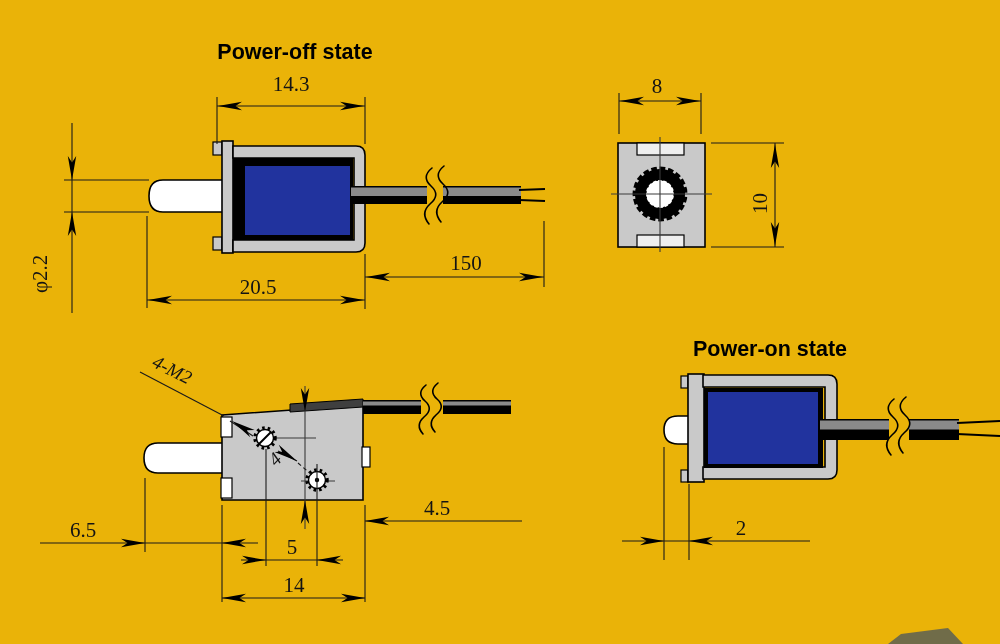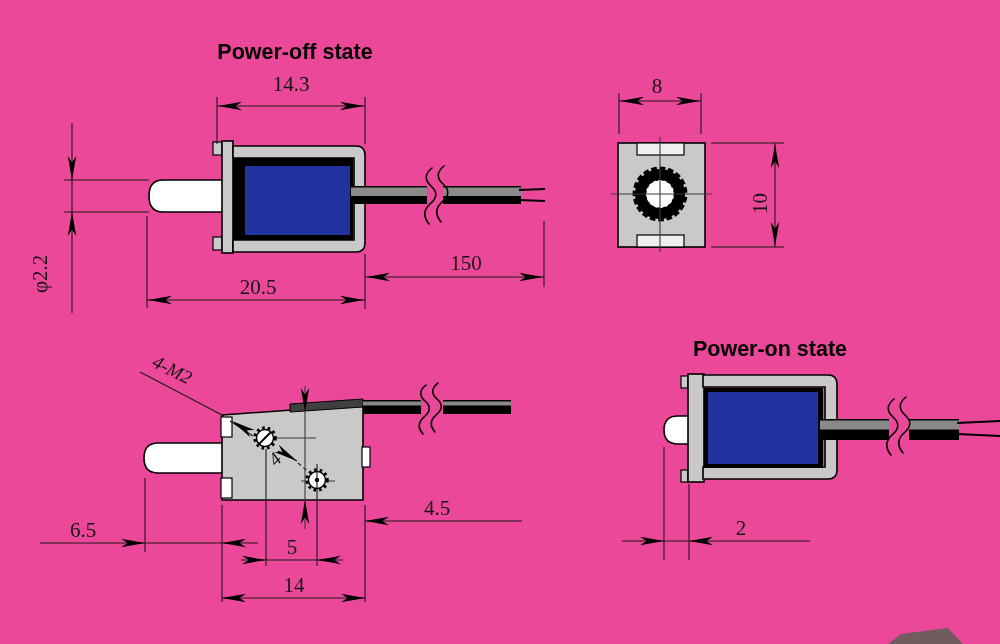--- a/index.html
+++ b/index.html
@@ -1,16 +1,16 @@
 <!DOCTYPE html>
 <html><head>
 <meta charset="utf-8">
 <style>
   html,body{margin:0;padding:0;background:#ffffff;}
-  .canvas{position:relative;width:1000px;height:644px;background:#ec4899;overflow:hidden;
+  .canvas{position:relative;width:1000px;height:644px;background:#eab308;overflow:hidden;
           font-family:"Liberation Sans",sans-serif;}
   svg{position:absolute;left:0;top:0;}
   .ext{stroke:#1a1a1a;stroke-width:1.1;fill:none;}
   .dimln{stroke:#1a1a1a;stroke-width:1.1;fill:none;}
   .outline{stroke:#000;stroke-width:1.6;}
   .thin-outline{stroke:#000;stroke-width:1.2;}
   .cl{stroke:#3a3a3a;stroke-width:1.1;fill:none;}
   .arr{fill:#000;}
   .dim-text{font:21px "Liberation Serif",serif;fill:#141414;}
   .cad-text{font:italic 19px "Liberation Serif",serif;fill:#141414;}

